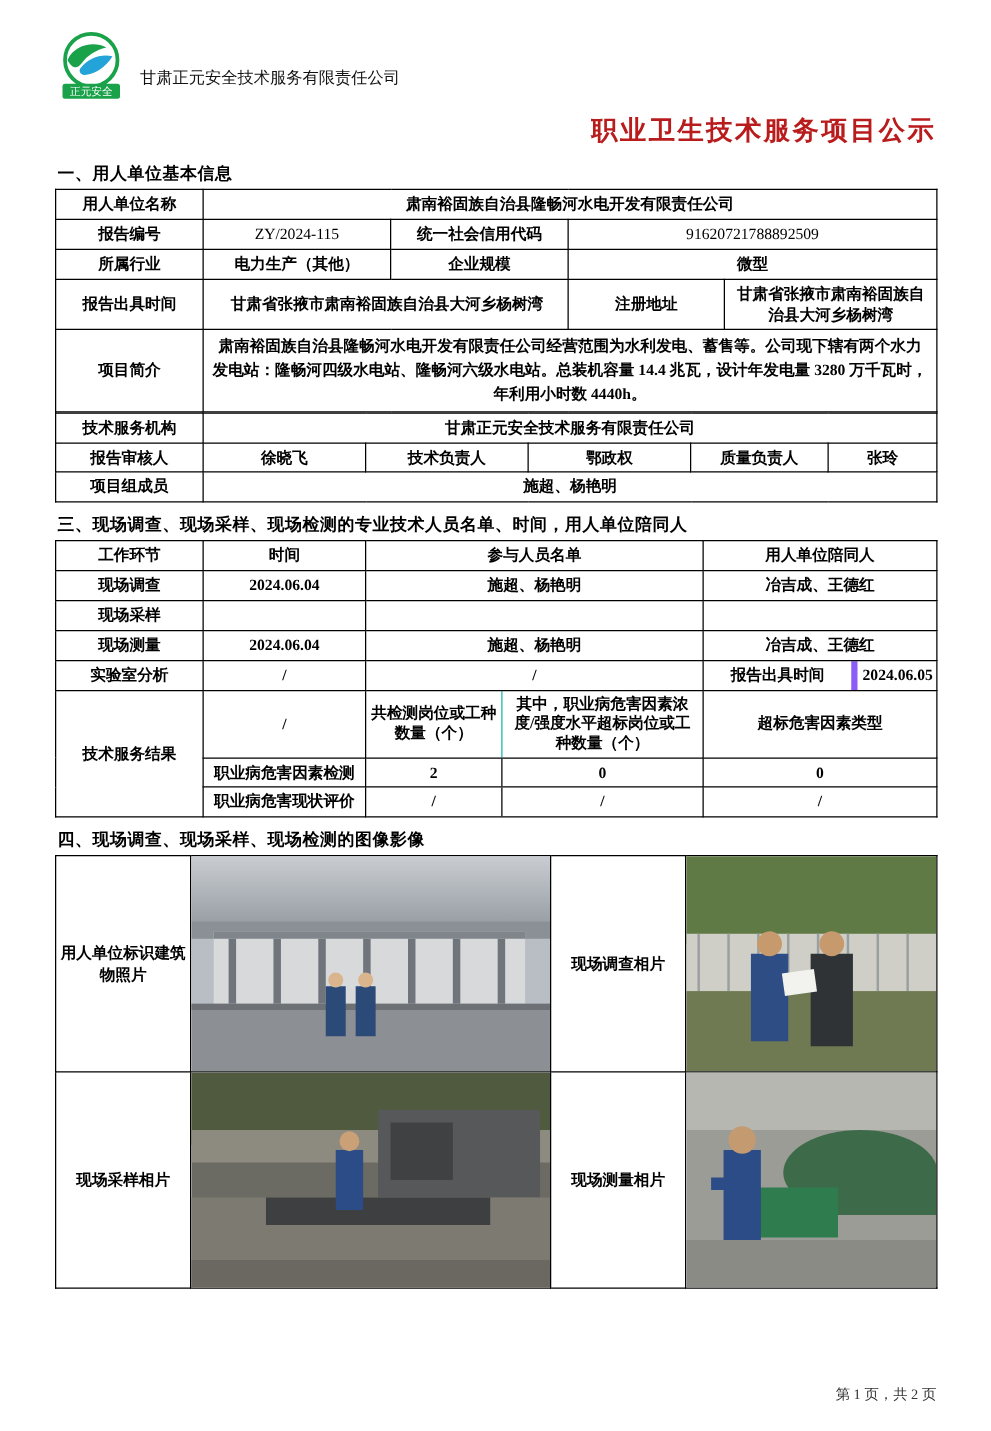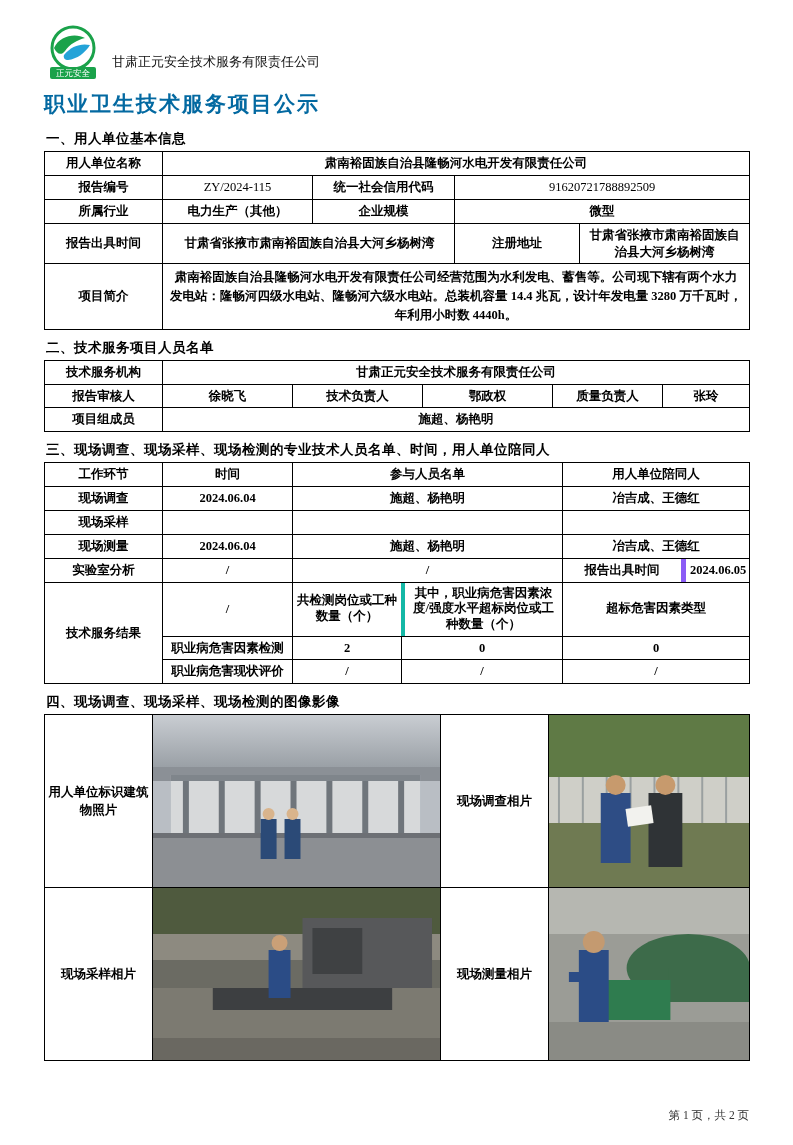--- a/index.html
+++ b/index.html
@@ -36,24 +36,24 @@
   }
   .logo svg { display: block; }
   .brand-name {
     font-size: 13px;
     font-family: "Liberation Serif", serif;
     color: #111;
     letter-spacing: 0px;
     padding-top: 18px;
   }
   .doc-title {
-    text-align: left;
+    text-align: right;
     font-size: 21px;
     font-weight: bold;
-    color: #0369a1;
+    color: #b91c1c;
     letter-spacing: 2px;
     margin: 6px 0 12px 0;
     font-family: "Liberation Serif", serif;
   }
   .section-title {
     font-size: 13.5px;
     font-weight: bold;
     margin: 9px 0 3px 2px;
     letter-spacing: 0.5px;
     font-family: Liberation Mono, monospace;
@@ -158,21 +158,20 @@
         <td class="b">注册地址</td>
         <td class="b">甘肃省张掖市肃南裕固族自治县大河乡杨树湾</td>
       </tr>
       <tr>
         <td class="b">项目简介</td>
         <td class="b jt" colspan="4" style="padding:4px 6px; line-height:1.5;">肃南裕固族自治县隆畅河水电开发有限责任公司经营范围为水利发电、蓄售等。公司现下辖有两个水力发电站：隆畅河四级水电站、隆畅河六级水电站。总装机容量 14.4 兆瓦，设计年发电量 3280 万千瓦时，年利用小时数 4440h。</td>
       </tr>
     </tbody>
   </table>
 
-  <div class="section-title">二、技术服务项目人员名单</div>
   <table class="t">
     <colgroup>
       <col style="width:118px">
         <col style="width:130px">
         <col style="width:130px">
       <col style="width:130px">
         <col style="width:110px">
         <col style="width:87px">
     </colgroup>
     <tbody>
@@ -243,21 +242,21 @@
             </table>
         </td>
       </tr>
       <tr>
         <td class="b" rowspan="3">技术服务结果</td>
         <td class="b">/</td>
         <td class="b" style="padding:0">
           <table class="t" style="border:none">
             <tbody>
                 <tr>
-              <td class="b small" style="border:none;border-right:4px solid #14b8a6;width:100px;line-height:1.25">共检测岗位或工种数量（个）</td>
+              <td class="b small" style="border:none;border-right:1px solid #14b8a6;width:100px;line-height:1.25">共检测岗位或工种数量（个）</td>
               <td class="b small" style="border:none;line-height:1.25">其中，职业病危害因素浓度/强度水平超标岗位或工种数量（个）</td>
             </tr>
           </tbody>
             </table>
         </td>
         <td class="b small" style="line-height:1.25">超标危害因素类型</td>
       </tr>
       <tr>
         <td class="b">职业病危害因素检测</td>
         <td class="b" style="padding:0">

